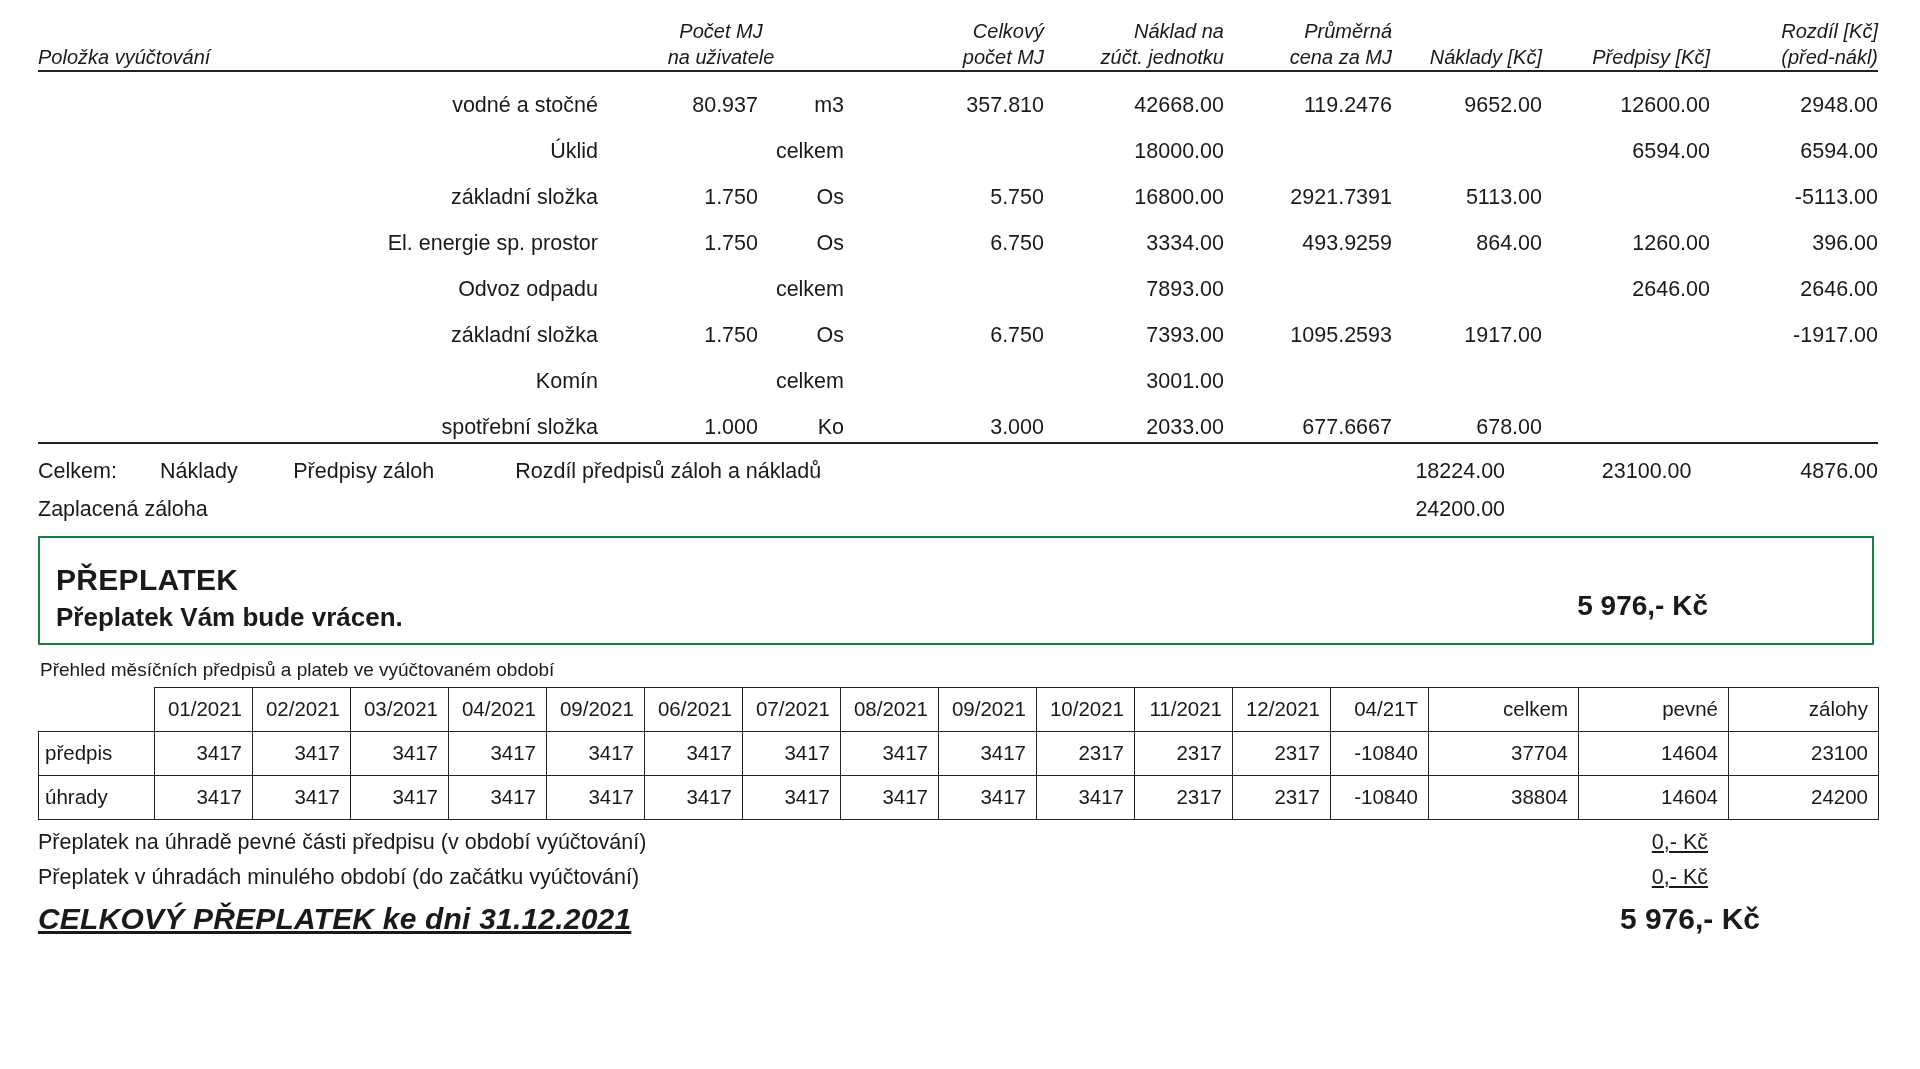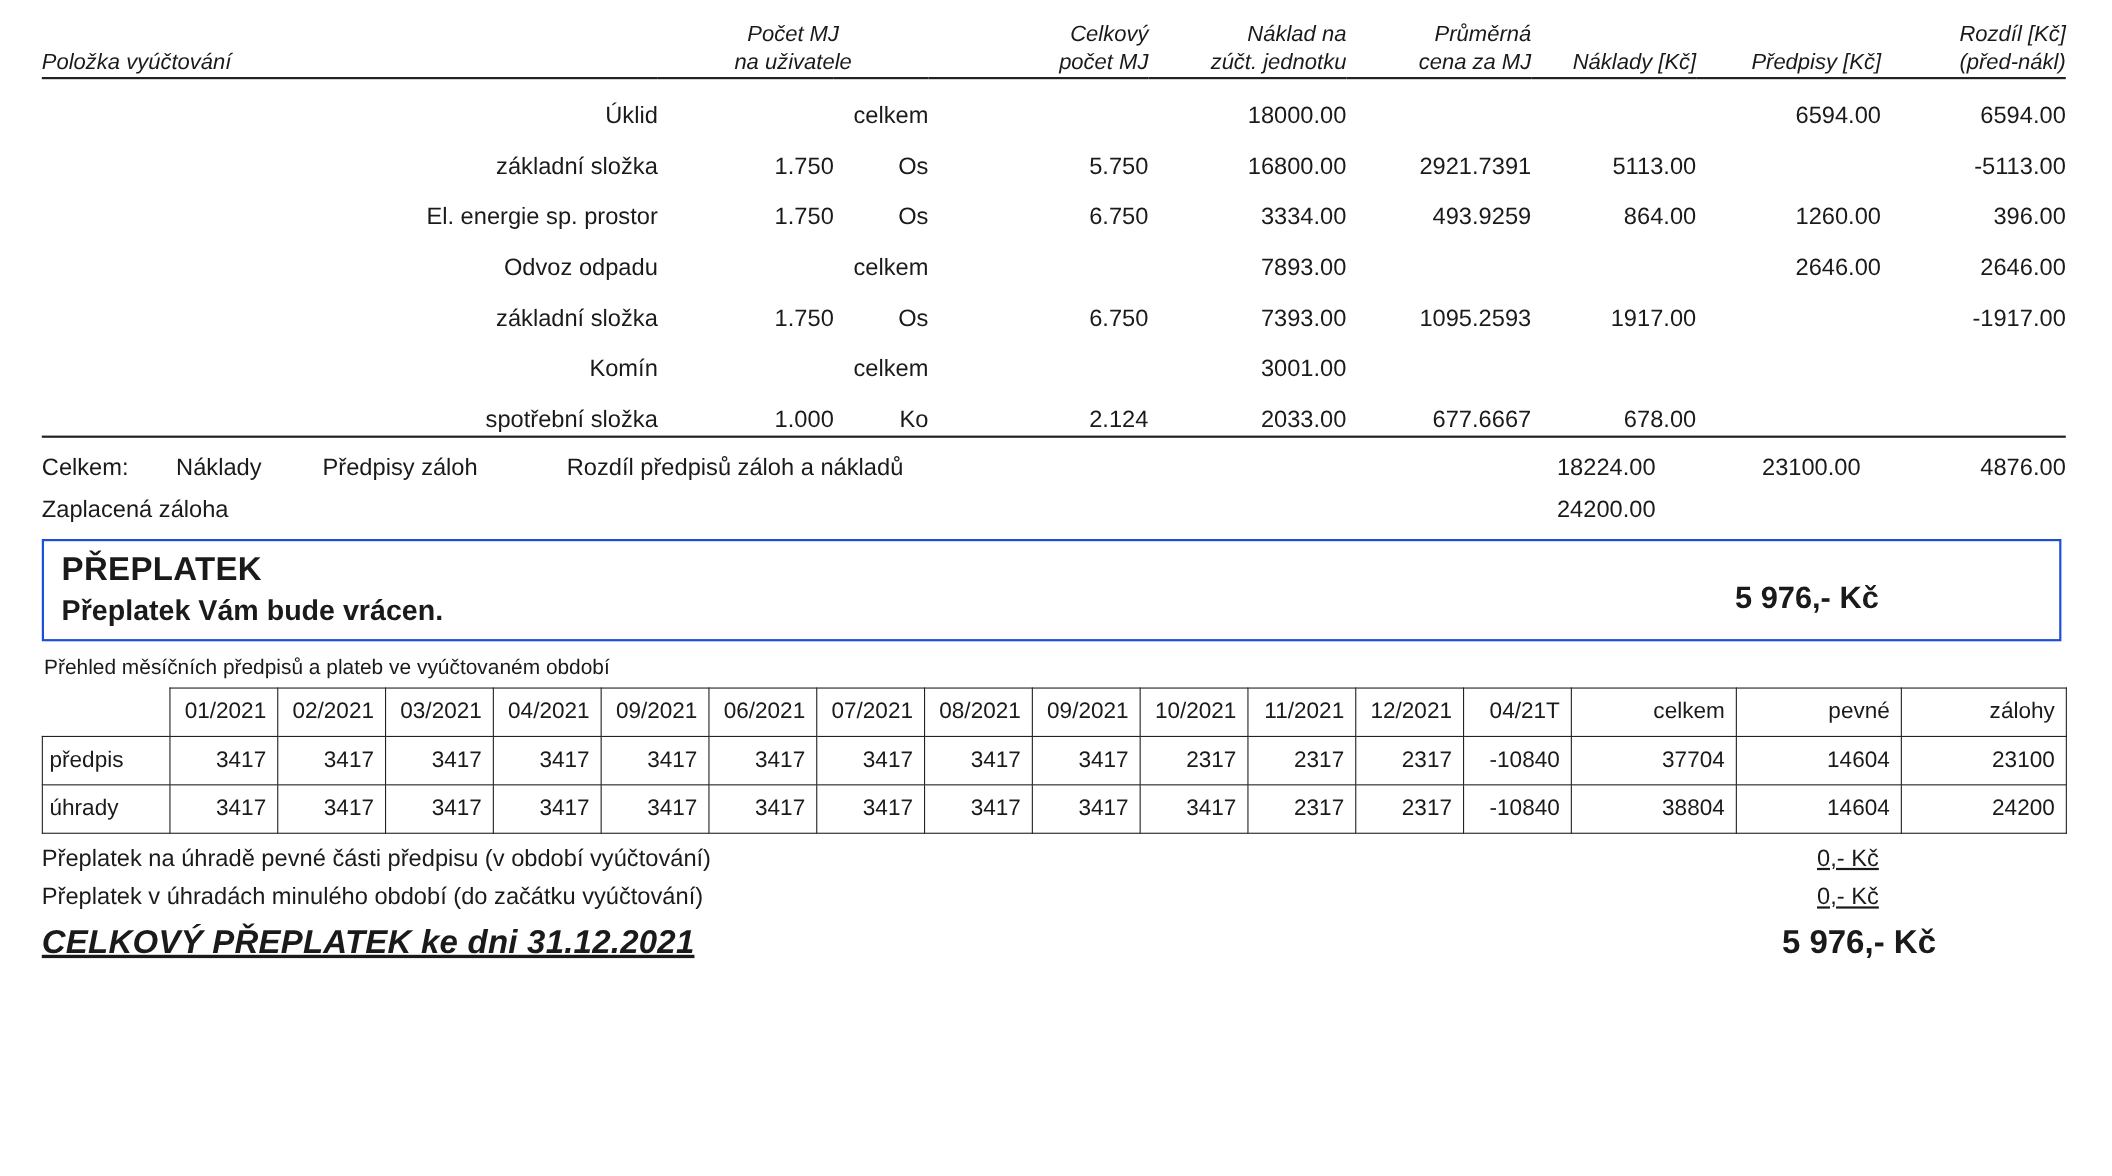--- a/index.html
+++ b/index.html
@@ -85,23 +85,23 @@
   .summary td.r { text-align: right; }
   .sum-label-1 { width: 110px; }
   .sum-label-2 { width: 120px; }
   .sum-label-3 { width: 200px; }
   .sum-label-4 { width: 742px; }
 
   
   .box-prepl {
     margin-top: 14px;
     width: 1836px;
-    border: 2px solid #1d4ed8;
+    border: 2px solid #15803d;
     box-sizing: border-box;
-    padding: 8px 24px 10px 16px;
+    padding: 24px 24px 10px 16px;
     display: flex;
     justify-content: space-between;
     align-items: flex-start;
   }
   .box-prepl .left-col { display: flex; flex-direction: column; }
   .prepl-title {
     font-size: 30px;
     font-weight: bold;
     letter-spacing: .3px;
     line-height: 1.2;
@@ -222,20 +222,31 @@
           <span class="hdr2">Předpisy [Kč]</span>
         </th>
         <th>
           <span class="hdr2">Rozdíl [Kč]</span>
           <span class="hdr2">(před-nákl)</span>
         </th>
       </tr>
     </thead>
     <tbody id="main-body">
         <tr>
+          <td class="item">vodné a stočné</td>
+          <td>80.937</td>
+          <td class="unit">m3</td>
+          <td>357.810</td>
+          <td>42668.00</td>
+          <td>119.2476</td>
+          <td>9652.00</td>
+          <td>12600.00</td>
+          <td>2948.00</td>
+        </tr>
+        <tr>
           <td class="item">Úklid</td>
           <td class="celkem-word" colspan="2">celkem</td>
           <td></td>
           <td>18000.00</td>
           <td></td>
           <td></td>
           <td>6594.00</td>
           <td>6594.00</td>
         </tr>
         <tr>
@@ -288,21 +299,21 @@
           <td>3001.00</td>
           <td></td>
           <td></td>
           <td></td>
           <td></td>
         </tr>
         <tr>
           <td class="item indent">spotřební složka</td>
           <td>1.000</td>
           <td class="unit">Ko</td>
-          <td>2.124</td>
+          <td>3.000</td>
           <td>2033.00</td>
           <td>677.6667</td>
           <td>678.00</td>
           <td></td>
           <td></td>
         </tr>
       </tbody>
   </table>
 
   <div style="border-top:2px solid #222; width:1840px; margin-top:2px;"></div>

